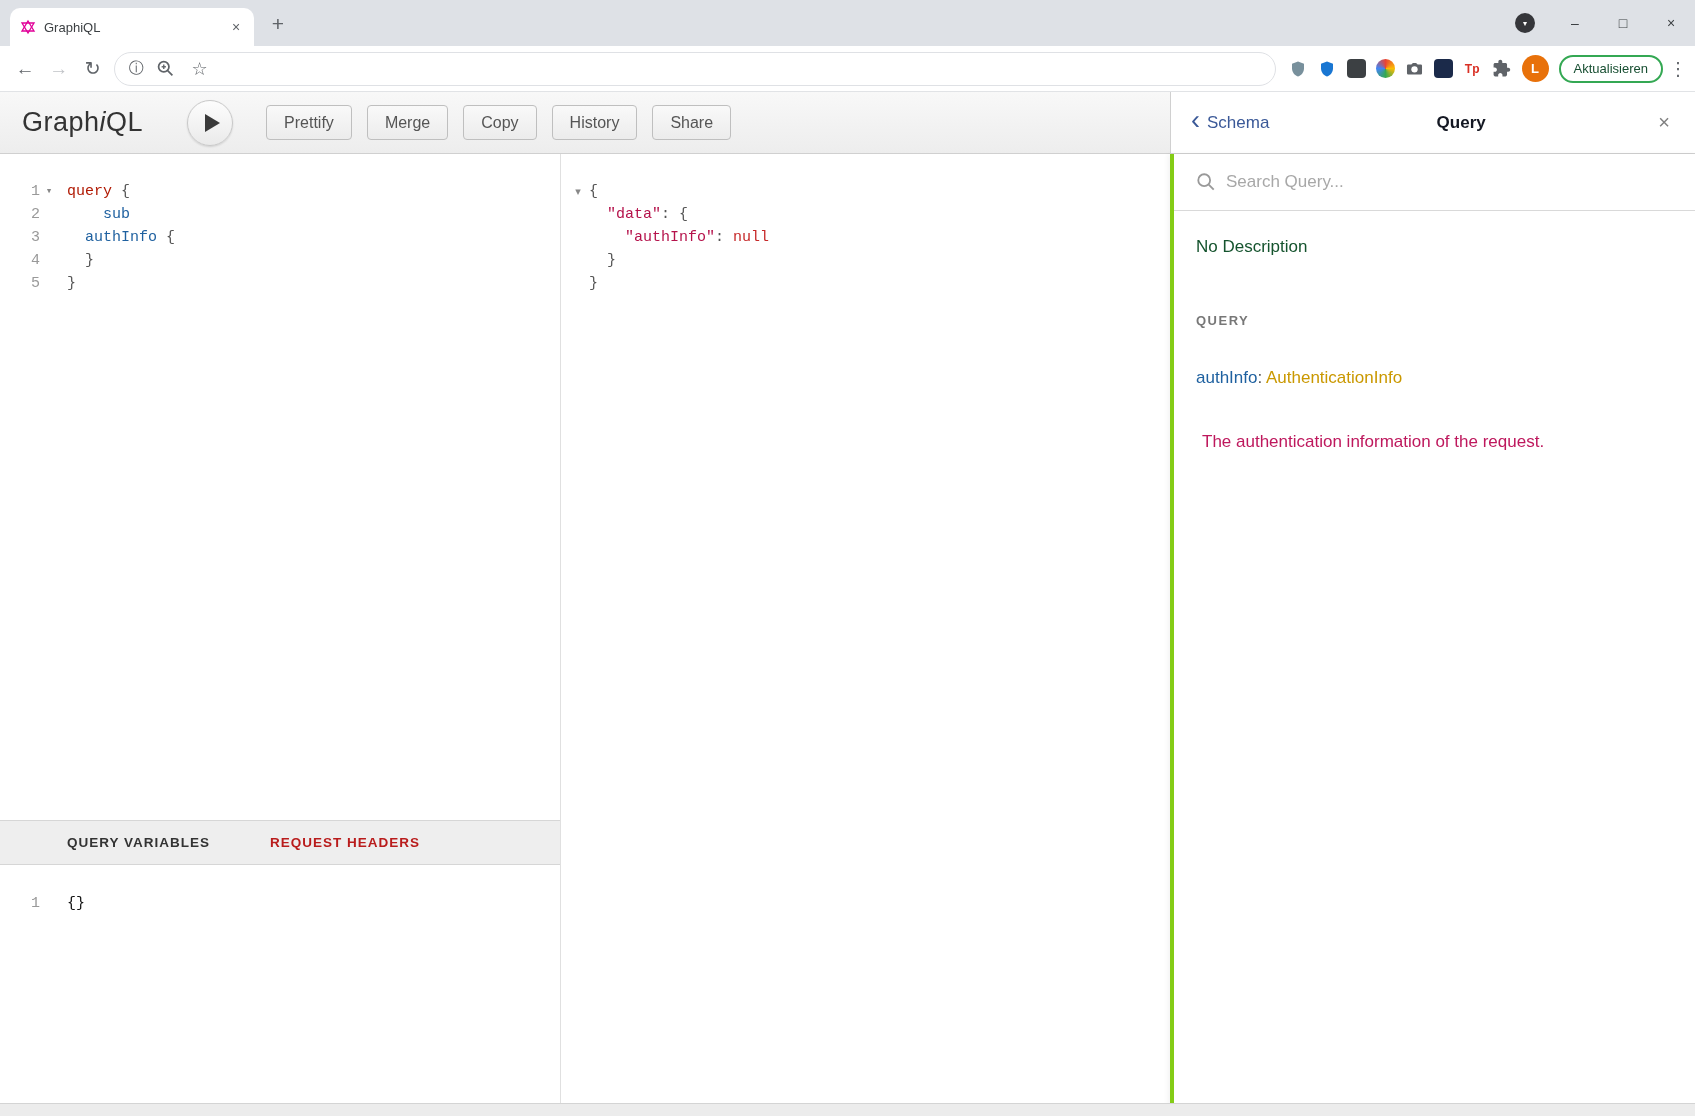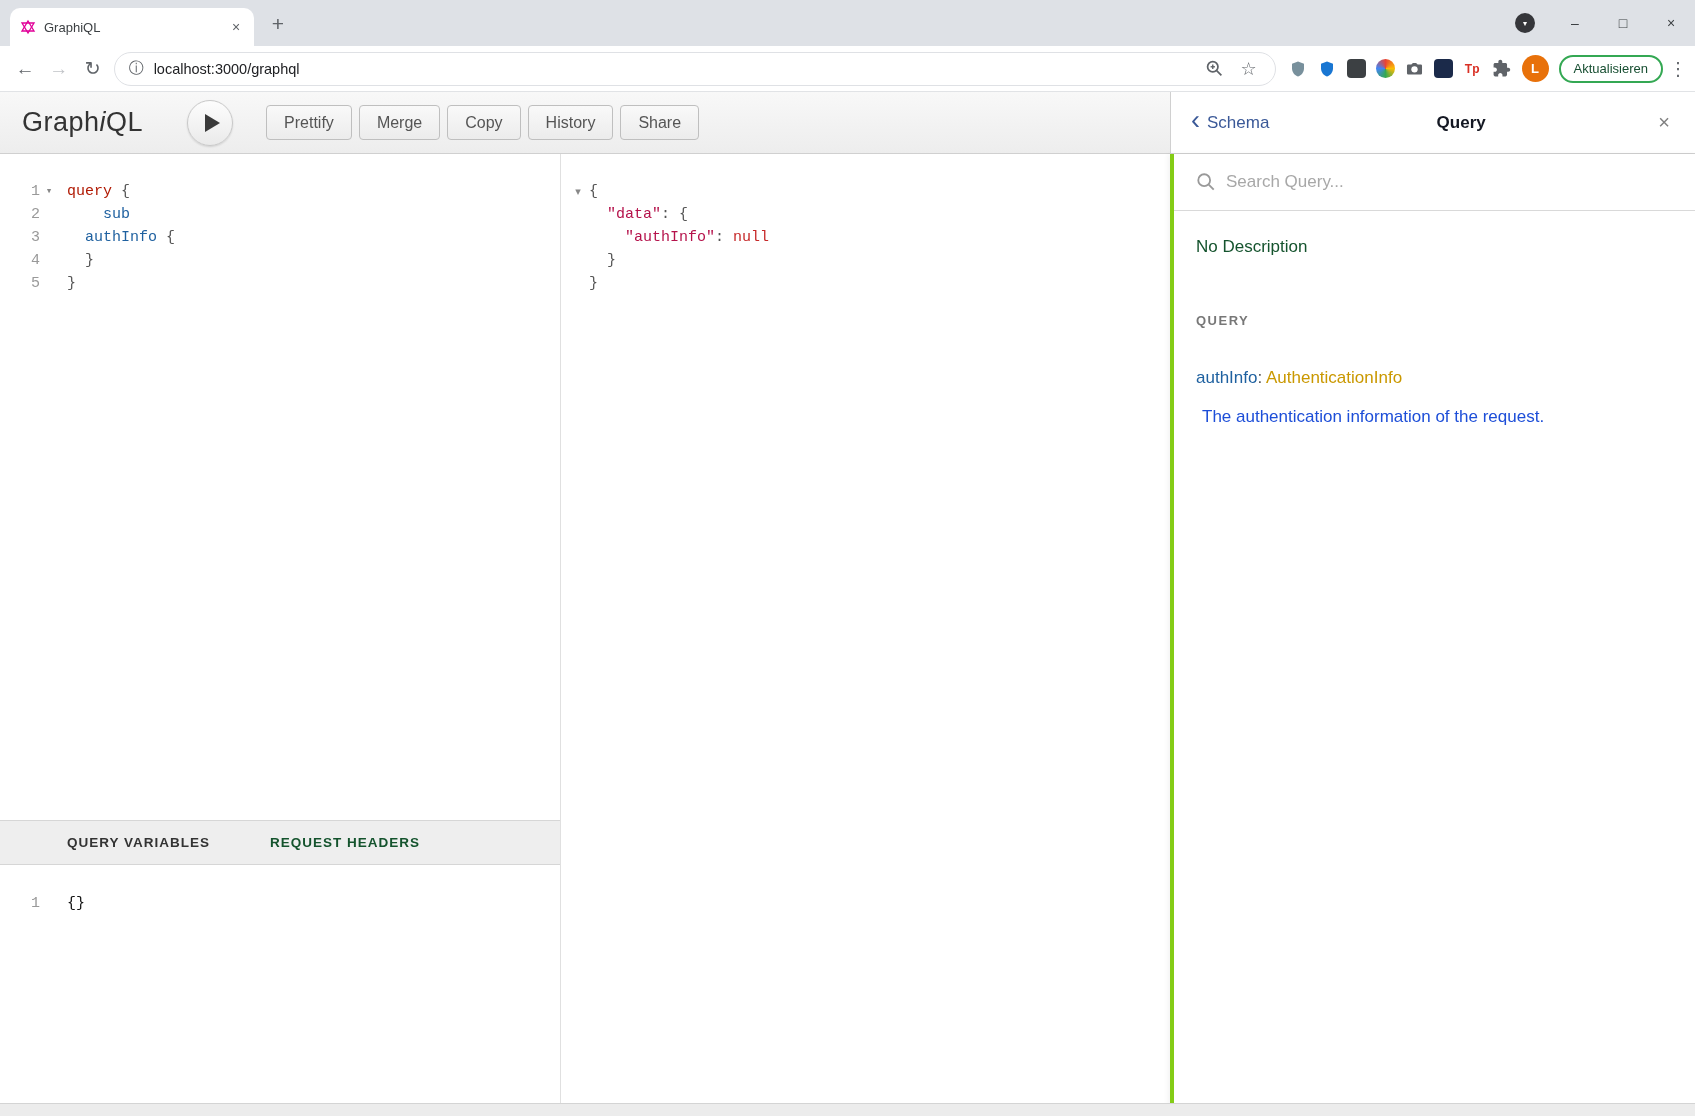--- a/index.html
+++ b/index.html
@@ -32,21 +32,21 @@
   .avatar{width:27px;height:27px;border-radius:50%;background:#e8710a;color:#fff;font-size:13px;font-weight:bold;display:flex;align-items:center;justify-content:center;margin-left:8px}
   .chip{height:28px;padding:0 13px;border:2px solid #34a853;border-radius:15px;display:flex;align-items:center;font-size:13px;color:#174e31;margin-left:10px;background:#fff;cursor:pointer;white-space:nowrap}
   .kebab{font-size:18px;color:#5f6368;margin:0 8px 0 6px;cursor:pointer}
 
   
   .gq-header{position:absolute;top:92px;left:0;width:1170px;height:62px;background:linear-gradient(#f8f8f8,#ededed);border-bottom:1px solid #d0d0d0;display:flex;align-items:center}
   .logo{font-size:27px;color:#333;margin-left:22px;letter-spacing:.5px;white-space:nowrap}
   .logo .it{font-style:italic}
   .execute{width:46px;height:46px;border-radius:50%;margin-left:44px;background:linear-gradient(#fdfdfd,#eaeaea);border:1px solid #c9c9c9;box-shadow:0 1px 2px rgba(0,0,0,.13);display:flex;align-items:center;justify-content:center;cursor:pointer}
   .tri{width:0;height:0;border-left:15px solid #3a3a3a;border-top:9px solid transparent;border-bottom:9px solid transparent;margin-left:5px}
-  .tbtn{margin-left:7px;height:35px;padding:0 17px;display:flex;align-items:center;font-size:16px;color:#555;background:linear-gradient(#f9f9f9,#ececec);border:1px solid #bfbfbf;border-radius:4px;cursor:pointer;white-space:nowrap}
+  .tbtn{margin-left:15px;height:35px;padding:0 17px;display:flex;align-items:center;font-size:16px;color:#555;background:linear-gradient(#f9f9f9,#ececec);border:1px solid #bfbfbf;border-radius:4px;cursor:pointer;white-space:nowrap}
   .tbtn.first{margin-left:33px}
 
   
   .query-pane{position:absolute;top:154px;left:0;width:560px;height:666px;background:#fff}
   .gutter{position:absolute;top:26px;left:0;width:62px}
   .gut-row{height:23px}
   .ln{display:inline-block;width:40px;text-align:right;color:#999}
   .fold{display:inline-block;width:18px;text-align:center;color:#888;font-size:11px;cursor:pointer;vertical-align:top}
   .codeblock{position:absolute;top:26px;left:67px;right:4px}
   .code-line{height:23px;white-space:pre}
@@ -58,21 +58,21 @@
   .rkey{color:#B5124B}
   .rnull{color:#C62828}
 
   .divider{position:absolute;top:154px;left:560px;width:1px;bottom:13px;background:#e0e0e0}
   .result-pane{position:absolute;top:154px;left:561px;width:609px;bottom:13px;background:#fff}
   .result-fold{position:absolute;top:26px;left:8px;width:18px;text-align:center;color:#888;font-size:11px;line-height:23px;cursor:pointer}
   .result-code{position:absolute;top:26px;left:28px;right:4px}
 
   .var-bar{position:absolute;top:820px;left:0;width:560px;height:45px;background:#eee;border-top:1px solid #d6d6d6;border-bottom:1px solid #d6d6d6;display:flex;align-items:center;gap:60px;padding-left:67px;font-size:13.5px;font-weight:bold;letter-spacing:1px;white-space:nowrap}
   .var-tab-active{color:#333;cursor:pointer}
-  .var-tab{color:#14532d;cursor:pointer}
+  .var-tab{color:#b91c1c;cursor:pointer}
   .var-editor{position:absolute;top:866px;left:0;width:560px;bottom:13px;background:#fff}
   .var-gutter{position:absolute;top:26px;left:0;width:62px}
   .var-code{position:absolute;top:26px;left:67px}
 
   
   .doc-header{position:absolute;top:92px;left:1170px;right:0;height:62px;background:#fff;border-bottom:1px solid #d0d0d0;border-left:1px solid #d0d0d0;display:flex;align-items:center;padding:0 20px}
   .doc-back{display:flex;align-items:center;gap:7px;color:#3B5998;font-size:17px;cursor:pointer}
   .doc-back .chev{font-size:27px;line-height:1;margin-top:-4px}
   .doc-title{flex:1;text-align:center;font-weight:bold;font-size:17px;color:#141823}
   .doc-close{color:#808080;font-size:20px;cursor:pointer;width:22px;text-align:center}
@@ -80,21 +80,21 @@
   .doc-search{height:57px;border-bottom:1px solid #d9d9d9;display:flex;align-items:center;padding:0 22px;gap:10px}
   .doc-search input{border:none;outline:none;font-size:17px;color:#333;flex:1;font-family:inherit;background:transparent}
   .doc-search input::placeholder{color:#a8a8a8}
   .doc-content{padding:26px 22px 0 22px}
   .no-desc{font-size:17px;color:#14532d}
   .fields-h{margin-top:56px;font-size:13px;font-weight:bold;letter-spacing:1.5px;color:#777}
   .field-row{margin-top:40px;font-size:17px}
   .fname{color:#1F61A0;cursor:pointer}
   .fcolon{color:#555}
   .ftype{color:#CA9800;cursor:pointer}
-  .fdesc{margin-top:17px;margin-left:6px;font-size:17px;color:#1d4ed8;line-height:1.4}
+  .fdesc{margin-top:42px;margin-left:6px;font-size:17px;color:#be185d;line-height:1.4}
 
   .hscroll{position:absolute;left:0;right:0;bottom:0;height:13px;background:#ececec;border-top:1px solid #d4d4d4;z-index:6}
 </style>
 </head>
 <body>
 
 <div class="tabstrip">
   <div class="tab">
     <span style="display:flex">
       <svg width="16" height="16" viewBox="0 0 24 24">
@@ -113,21 +113,20 @@
     <div class="win-btn">×</div>
   </div>
 </div>
 
 <div class="navbar">
   <div class="nav-icon">←</div>
   <div class="nav-icon disabled">→</div>
   <div class="nav-icon">↻</div>
   <div class="omnibox">
     <span class="info-ic">ⓘ</span>
-    <span class="url">localhost:3000/graphql</span>
     <span class="box-ic">
       <svg width="19" height="19" viewBox="0 0 22 22">
           <circle cx="9" cy="9" r="6" fill="none" stroke="#5f6368" stroke-width="2"></circle>
           <line x1="13.5" y1="13.5" x2="19" y2="19" stroke="#5f6368" stroke-width="2"></line>
           <line x1="6.5" y1="9" x2="11.5" y2="9" stroke="#5f6368" stroke-width="1.6"></line>
           <line x1="9" y1="6.5" x2="9" y2="11.5" stroke="#5f6368" stroke-width="1.6"></line>
         </svg>
     </span>
     <span class="box-ic">☆</span>
   </div>

